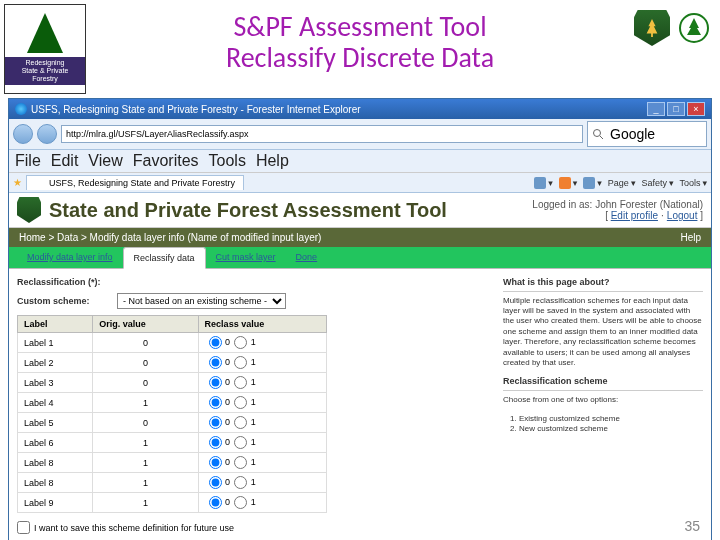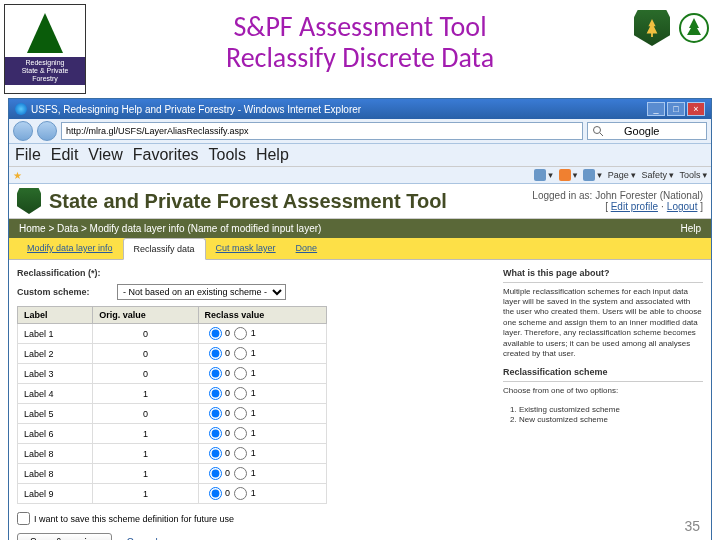--- a/index.html
+++ b/index.html
@@ -20,40 +20,40 @@
   .ie-window { margin: 4px 8px 0 8px; border: 1px solid #3a6ea5; }
   .ie-titlebar { background: linear-gradient(#3a7bd5,#2860a8); color: #fff; padding: 3px 6px; font-size: 10px; display: flex; align-items: center; gap: 4px; }
   .ie-titlebar .ie-icon { width: 12px; height: 12px; background: radial-gradient(circle,#5ac8fa,#0066cc); border-radius: 50%; }
   .win-btns { margin-left: auto; display: flex; gap: 2px; }
   .win-btn { width: 18px; height: 14px; background: #5a8cd0; border: 1px solid #a8c8f0; font-size: 9px; text-align: center; line-height: 12px; color: #fff; }
   .win-btn.close { background: #d04040; }
   
   .ie-addr { background: #e8f0fa; padding: 2px 4px; display: flex; align-items: center; gap: 4px; border-bottom: 1px solid #aac4e0; }
   .nav-btn { width: 20px; height: 20px; border-radius: 50%; background: linear-gradient(#b0d0f0,#7aa8d8); border: 1px solid #6a98c8; }
   .addr-input { flex: 1; background: #fff; border: 1px solid #8aa8c8; padding: 2px 4px; font-size: 9px; height: 18px; }
-  .search-box { width: 120px; background: #fff; border: 1px solid #8aa8c8; padding: 2px 4px; font-size: 11px; height: 18px; display: flex; align-items: center; gap: 20px; }
+  .search-box { width: 120px; background: #fff; border: 1px solid #8aa8c8; padding: 2px 4px; font-size: 14px; height: 26px; display: flex; align-items: center; gap: 6px; }
   .mag-icon { width: 12px; height: 12px; }
   
   .ie-menubar { background: #e8f0fa; padding: 2px 6px; font-size: 16px; color: #222; display: flex; gap: 10px; border-bottom: 1px solid #ccc; }
   .ie-tabbar { background: #e8f0fa; padding: 2px 4px; display: flex; align-items: center; gap: 4px; border-bottom: 1px solid #aac4e0; }
   .ie-tab { background: #fff; border: 1px solid #aac4e0; border-bottom: none; padding: 2px 8px; font-size: 9px; display: flex; align-items: center; gap: 4px; }
   .ie-tools { margin-left: auto; display: flex; gap: 6px; font-size: 9px; color: #333; align-items: center; }
   .tool-item { display: flex; align-items: center; gap: 2px; }
   .tiny-icon { width: 12px; height: 12px; background: #6a98c8; border-radius: 2px; }
   
   .app-header { background: #fff; display: flex; align-items: center; padding: 4px 8px; border-bottom: 1px solid #ccc; }
   .app-header .shield-sm { width: 24px; height: 26px; background: linear-gradient(#2a6b2a,#1a4a1a); clip-path: polygon(10% 0,90% 0,100% 20%,100% 70%,50% 100%,0 70%,0 20%); margin-right: 8px; }
   .app-title { font-size: 20px; font-weight: bold; color: #434b24; }
   .app-login { margin-left: auto; font-size: 10px; color: #555; text-align: right; }
   .app-login a { color: #2a5a9a; text-decoration: underline; }
   
   .breadcrumb-bar { background: #5a6838; color: #fff; padding: 4px 10px; font-size: 10px; display: flex; }
   .breadcrumb-bar .help { margin-left: auto; }
   
-  .tab-row { background: #fde047; padding: 0 8px; display: flex; font-size: 9px; border-bottom: 1px solid #bbb; }
+  .tab-row { background: #22c55e; padding: 0 8px; display: flex; font-size: 9px; border-bottom: 1px solid #bbb; }
   .page-tab { padding: 5px 10px; color: #2a5a9a; text-decoration: underline; cursor: pointer; }
   .page-tab.active { background: #fff; border: 1px solid #bbb; border-bottom: 1px solid #fff; border-radius: 3px 3px 0 0; text-decoration: none; color: #222; margin-bottom: -1px; }
   
   .content { display: flex; background: #fff; padding: 8px; gap: 10px; }
   .main-col { flex: 1; }
   .side-col { width: 200px; font-size: 8px; color: #333; line-height: 1.3; }
   .side-col h4 { font-size: 9px; font-weight: bold; margin-bottom: 4px; color: #333; border-bottom: 1px solid #ccc; padding-bottom: 2px; }
   .side-col p { margin-bottom: 8px; }
   .side-col ol { padding-left: 16px; }
   
@@ -97,21 +97,21 @@
           <circle cx="15" cy="15" r="14" fill="none" stroke="#1a7a1a" stroke-width="2"></circle>
           <path d="M15 5 L10 15 L12 15 L8 22 L22 22 L18 15 L20 15 Z" fill="#1a7a1a"></path>
         </svg>
       </div>
   </div>
 </div>
 
 <div class="ie-window">
   <div class="ie-titlebar">
     <span class="ie-icon"></span>
-    <span>USFS, Redesigning Help and Private Forestry - Windows Internet Explorer</span>
+    <span>USFS, Redesigning State and Private Forestry - Forester Internet Explorer</span>
     <div class="win-btns">
       <div class="win-btn">_</div>
       <div class="win-btn">□</div>
       <div class="win-btn close">×</div>
     </div>
   </div>
   <div class="ie-addr">
     <div class="nav-btn"></div>
     <div class="nav-btn"></div>
     <input class="addr-input" value="http://mlra.gl/USFS/LayerAliasReclassify.aspx" style="">
@@ -126,20 +126,24 @@
   <div class="ie-menubar">
     <span>File</span>
     <span>Edit</span>
     <span>View</span>
     <span>Favorites</span>
     <span>Tools</span>
     <span>Help</span>
   </div>
   <div class="ie-tabbar">
     <span style="color:#f0b030">★</span>
+    <div class="ie-tab">
+        <span class="ie-icon" style="width:10px;height:10px"></span>
+        <span>USFS, Redesigning State and Private Forestry</span>
+      </div>
     <div class="ie-tools">
       <span class="tool-item"><span class="tiny-icon"></span>▾</span>
       <span class="tool-item"><span class="tiny-icon" style="background:#f08030"></span>▾</span>
       <span class="tool-item"><span class="tiny-icon"></span>▾</span>
       <span class="tool-item"><span>Page</span>▾</span>
       <span class="tool-item"><span>Safety</span>▾</span>
       <span class="tool-item"><span>Tools</span>▾</span>
     </div>
   </div>
 

